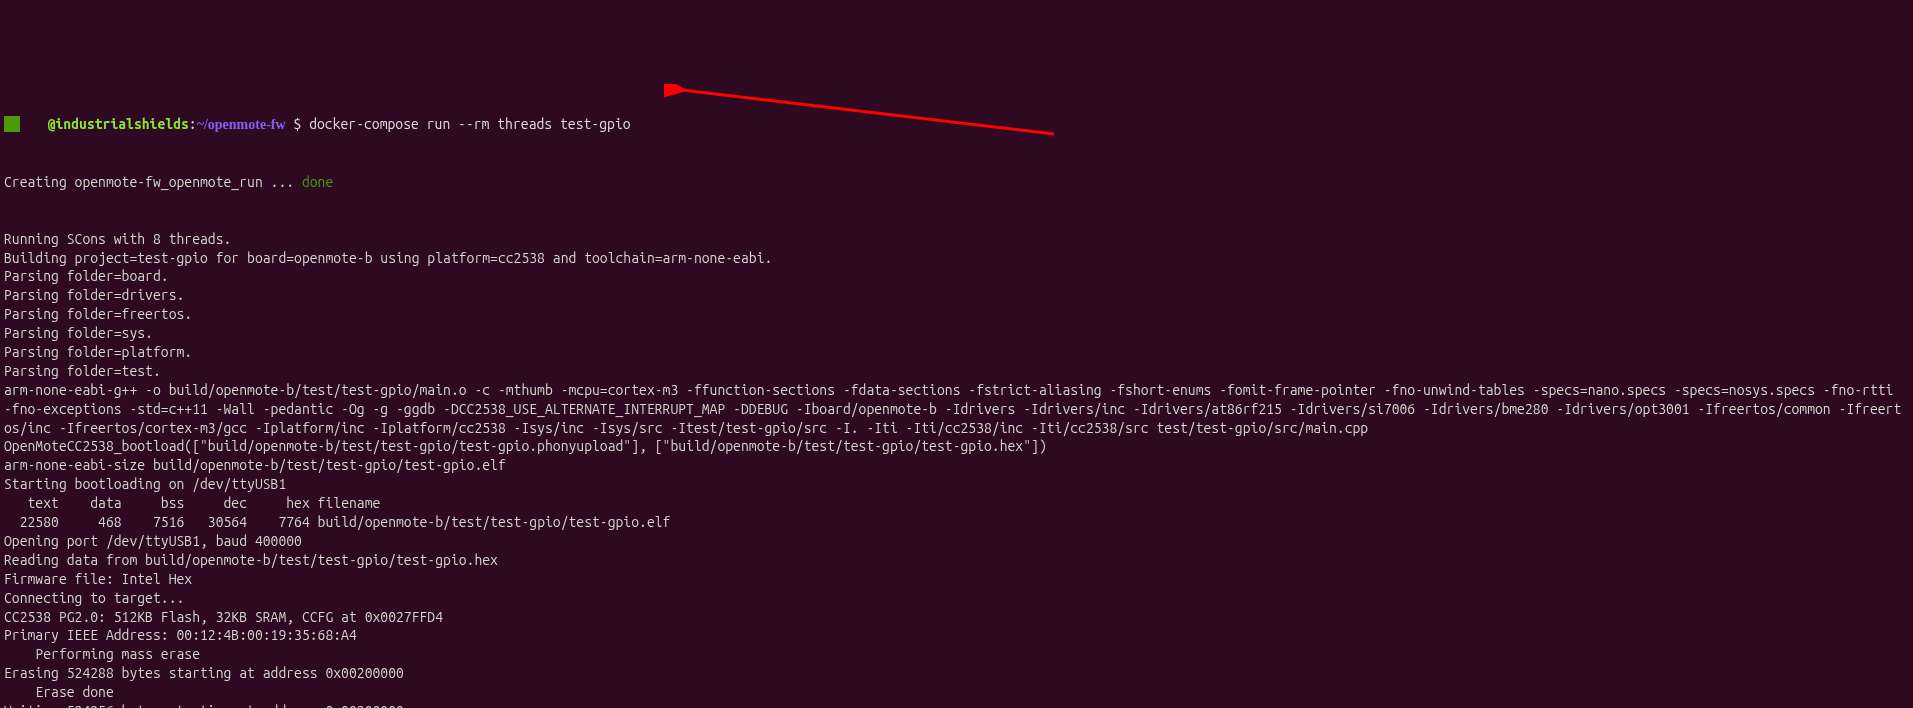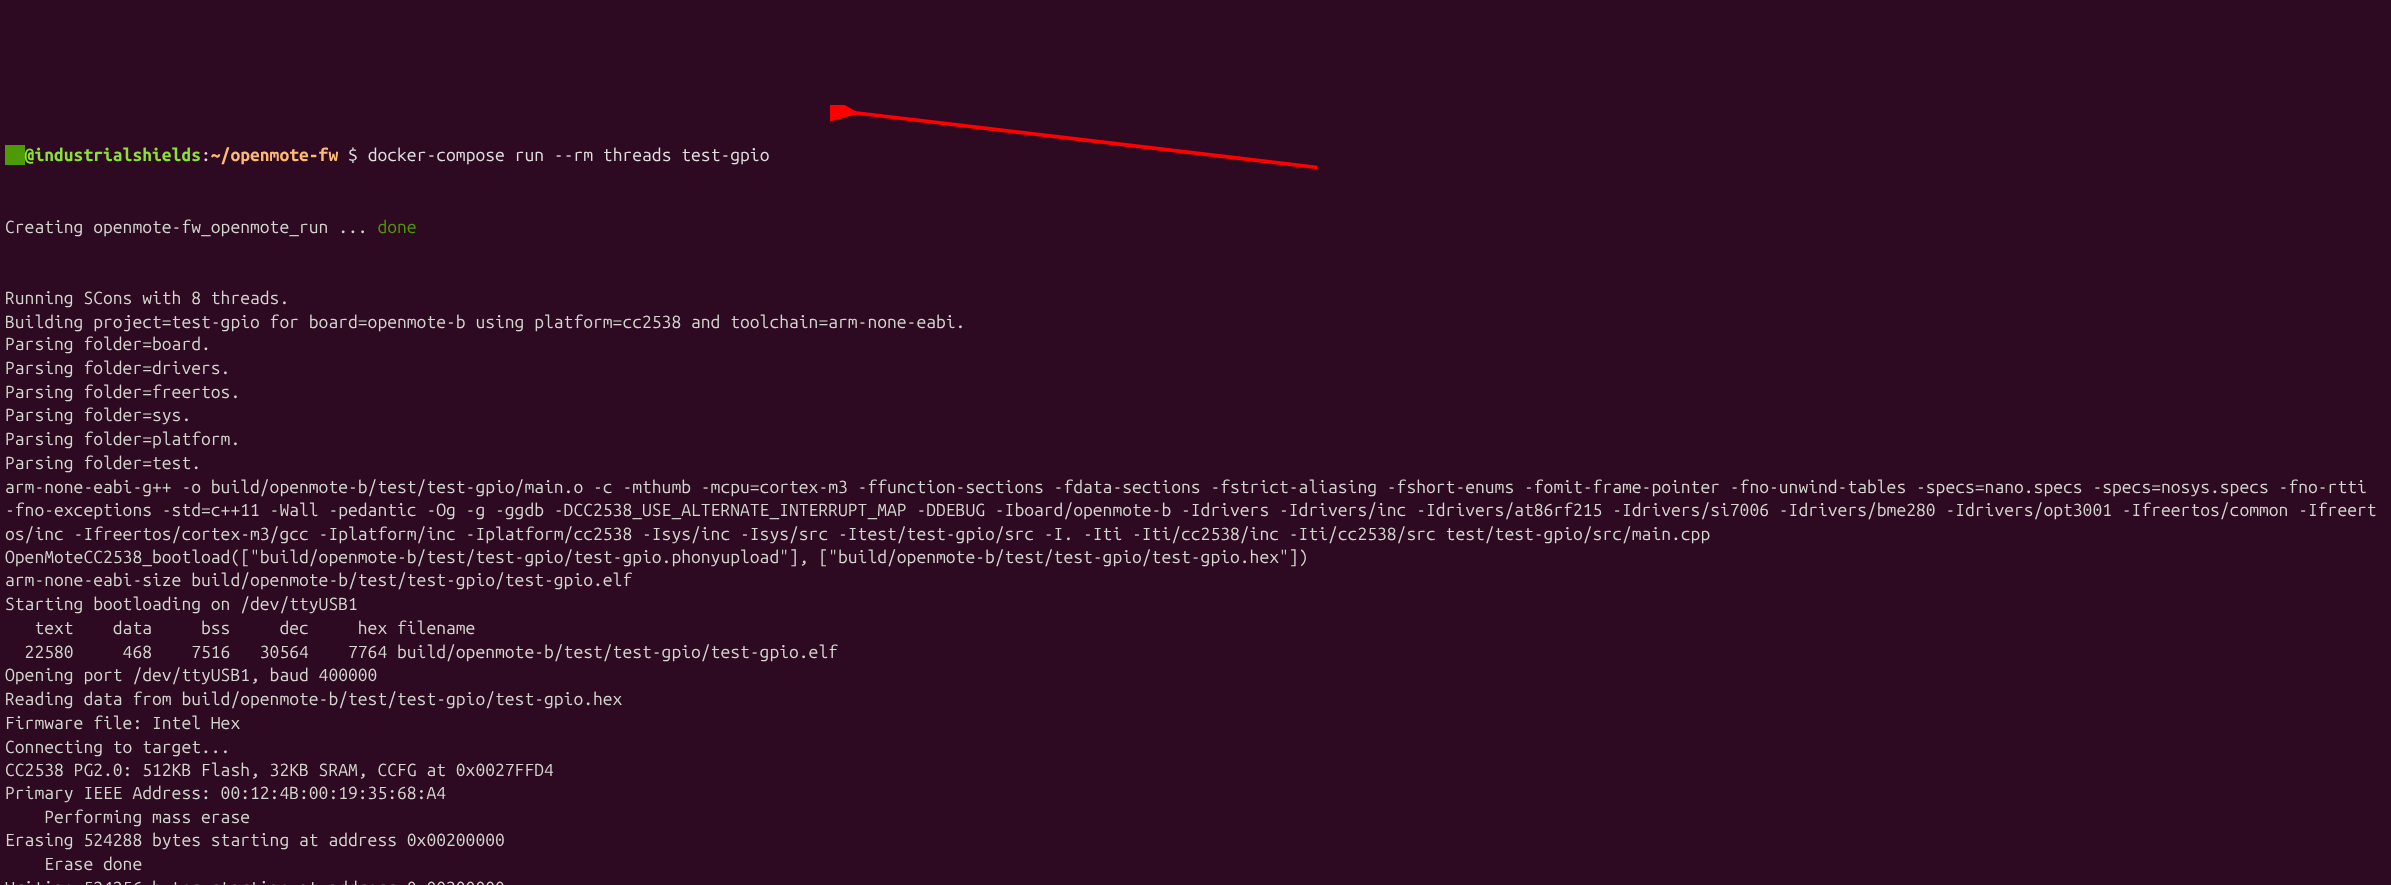--- a/index.html
+++ b/index.html
@@ -22,28 +22,30 @@
     }
     .terminal {
       position: relative;
     }
     .prompt-line {
       display: block;
     }
     .user-host {
       color: #8ae234;
       font-weight: bold;
+      padding-left: 28px;
     }
     .user-host-prefix {
       background-color: #4e9a06;
       color: #4e9a06;
     }
     .path {
-      color: #fdba74;
+      color: #8b5cf6;
       font-weight: bold;
+      font-family: Liberation Serif, serif;
     }
     .cmd {
       color: #e0e0e0;
     }
     .done {
       color: #4e9a06;
     }
     .output-line {
       display: block;
       color: #d3d7cf;

